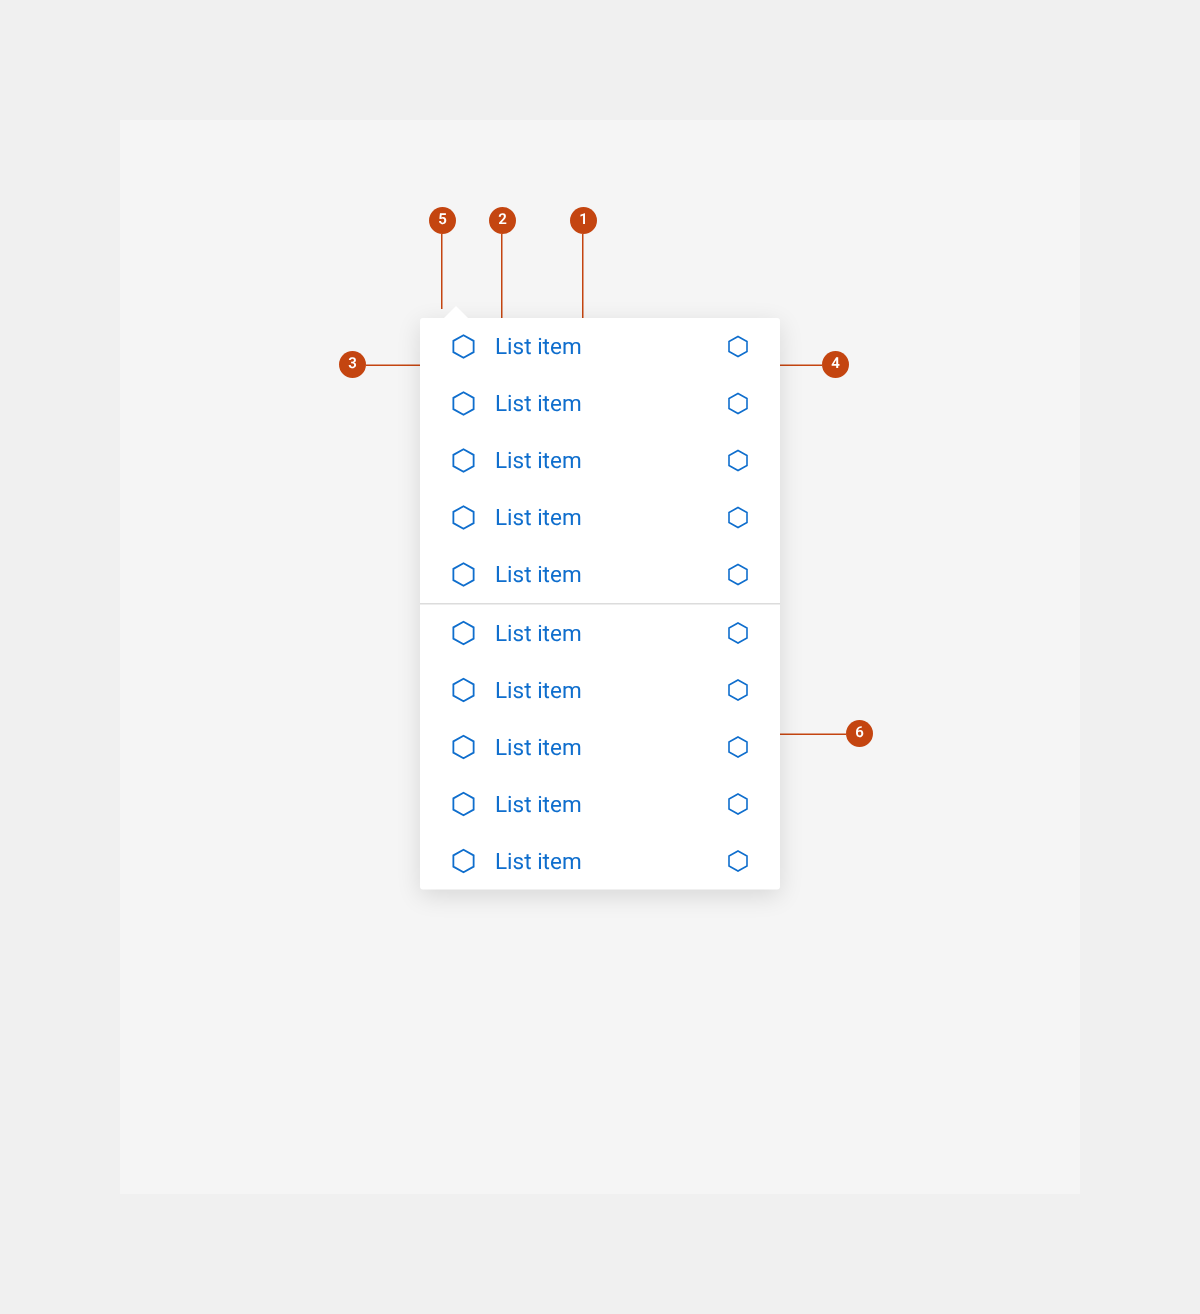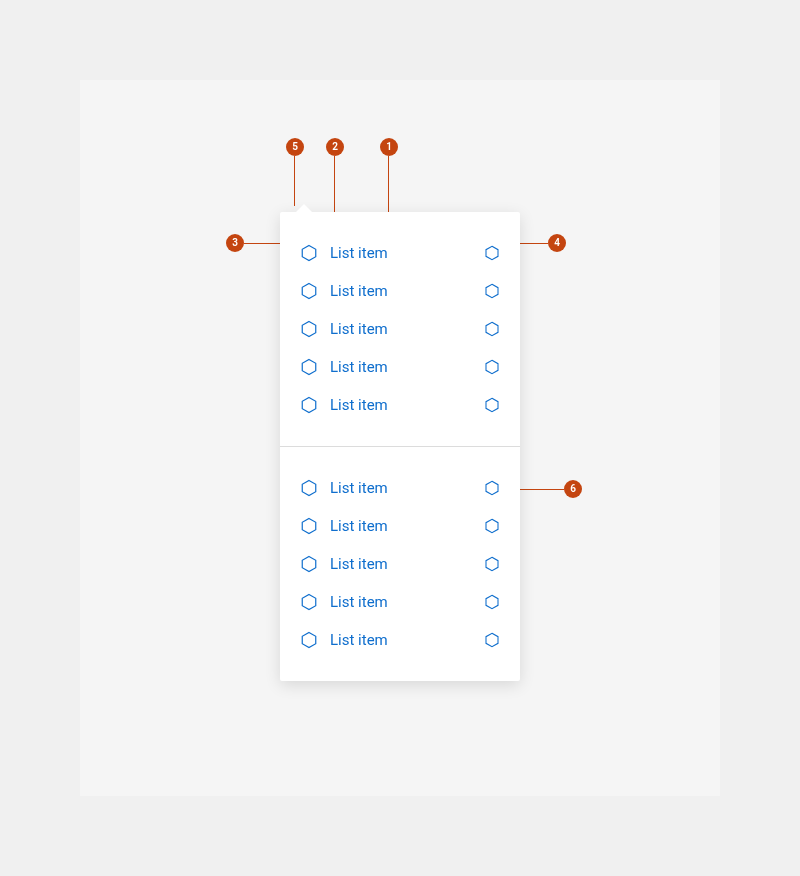--- a/index.html
+++ b/index.html
@@ -2,21 +2,21 @@
 <html><head>
 <meta charset="utf-8">
 <style>
   *{box-sizing:border-box;margin:0;padding:0}
   body{background:#f0f0f0;font-family:-apple-system,BlinkMacSystemFont,"Segoe UI",Roboto,Arial,sans-serif;width:800px;height:876px;position:relative;overflow:hidden}
   .stage{position:absolute;left:80px;right:80px;top:80px;bottom:80px;background:#f5f5f5}
 
   
   .menu{position:absolute;left:280px;top:212px;width:240px;background:#fff;box-shadow:0 4px 16px rgba(0,0,0,.12);border-radius:2px}
   .caret{position:absolute;top:-8px;left:16px;width:0;height:0;border-left:8px solid transparent;border-right:8px solid transparent;border-bottom:8px solid #fff}
-  .group{padding:22px 0}
+  .group{padding:0 0}
   .sep{height:1px;background:#dcdcdc;width:100%}
   .row{display:flex;align-items:center;justify-content:space-between;padding:10px 20px;cursor:pointer}
   .row .left{display:flex;align-items:center;gap:12px}
   .lbl{color:#0f6ecd;font-size:15px}
   .hex{flex:0 0 auto}
   .hex svg{display:block}
 
   
   .ann-badge{position:absolute;width:18px;height:18px;border-radius:50%;background:#c44510;color:#fff;font-size:10px;line-height:18px;text-align:center;font-weight:600}
   .ann-line{position:absolute;background:#c44510}

